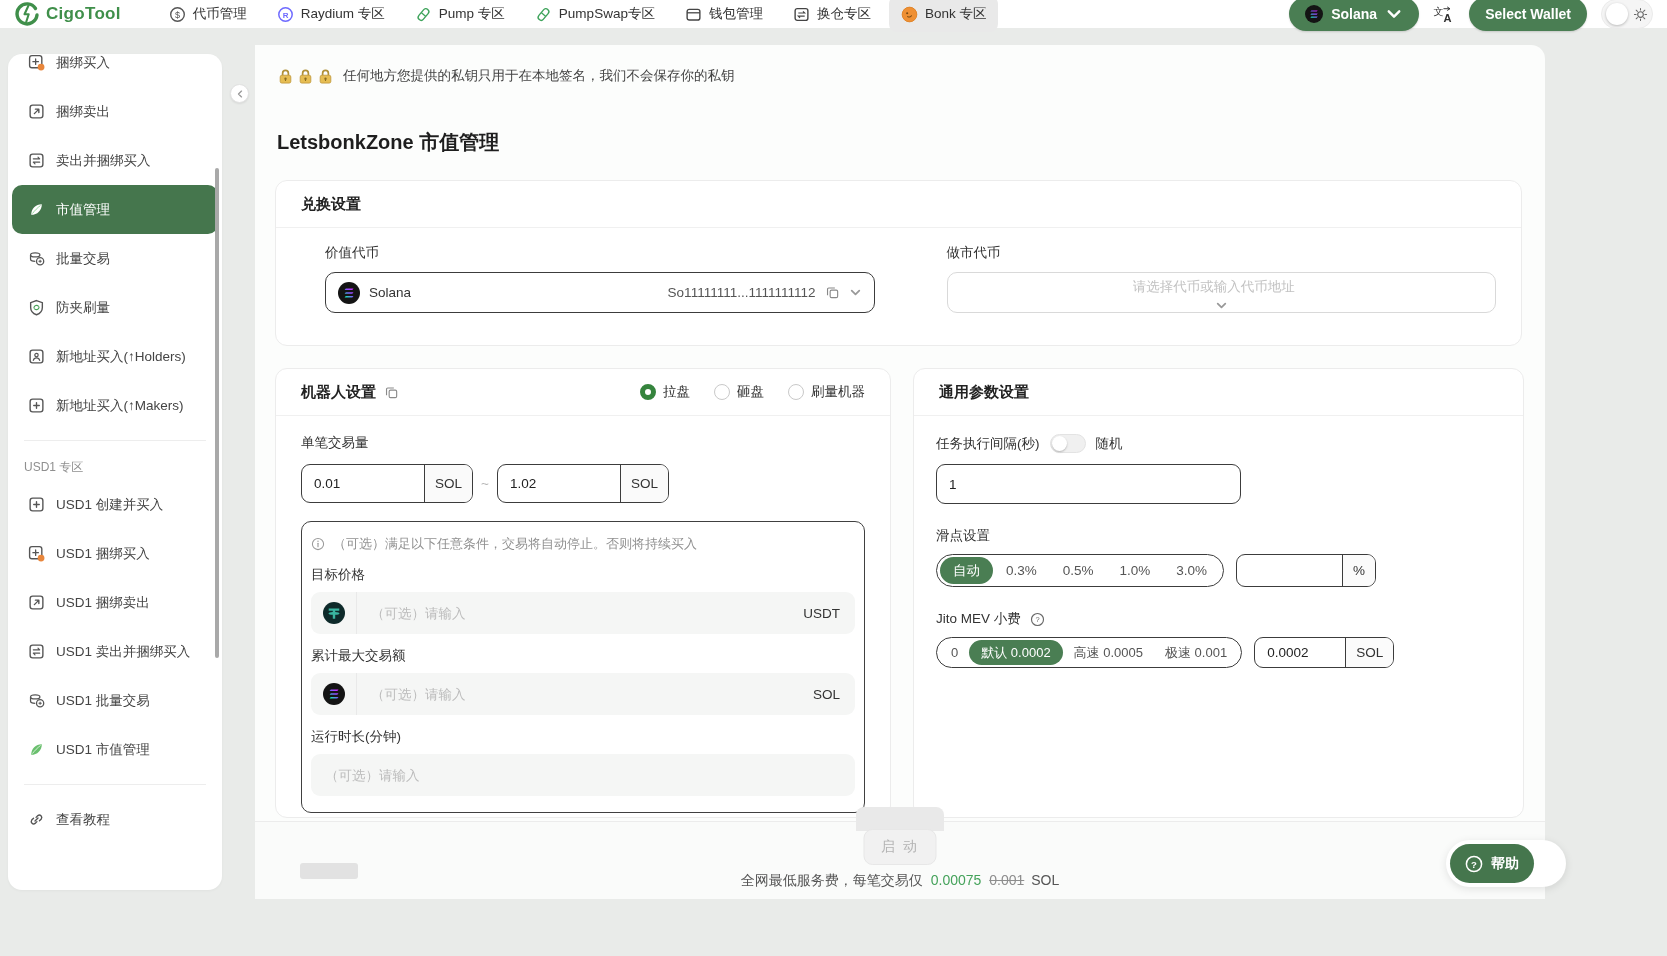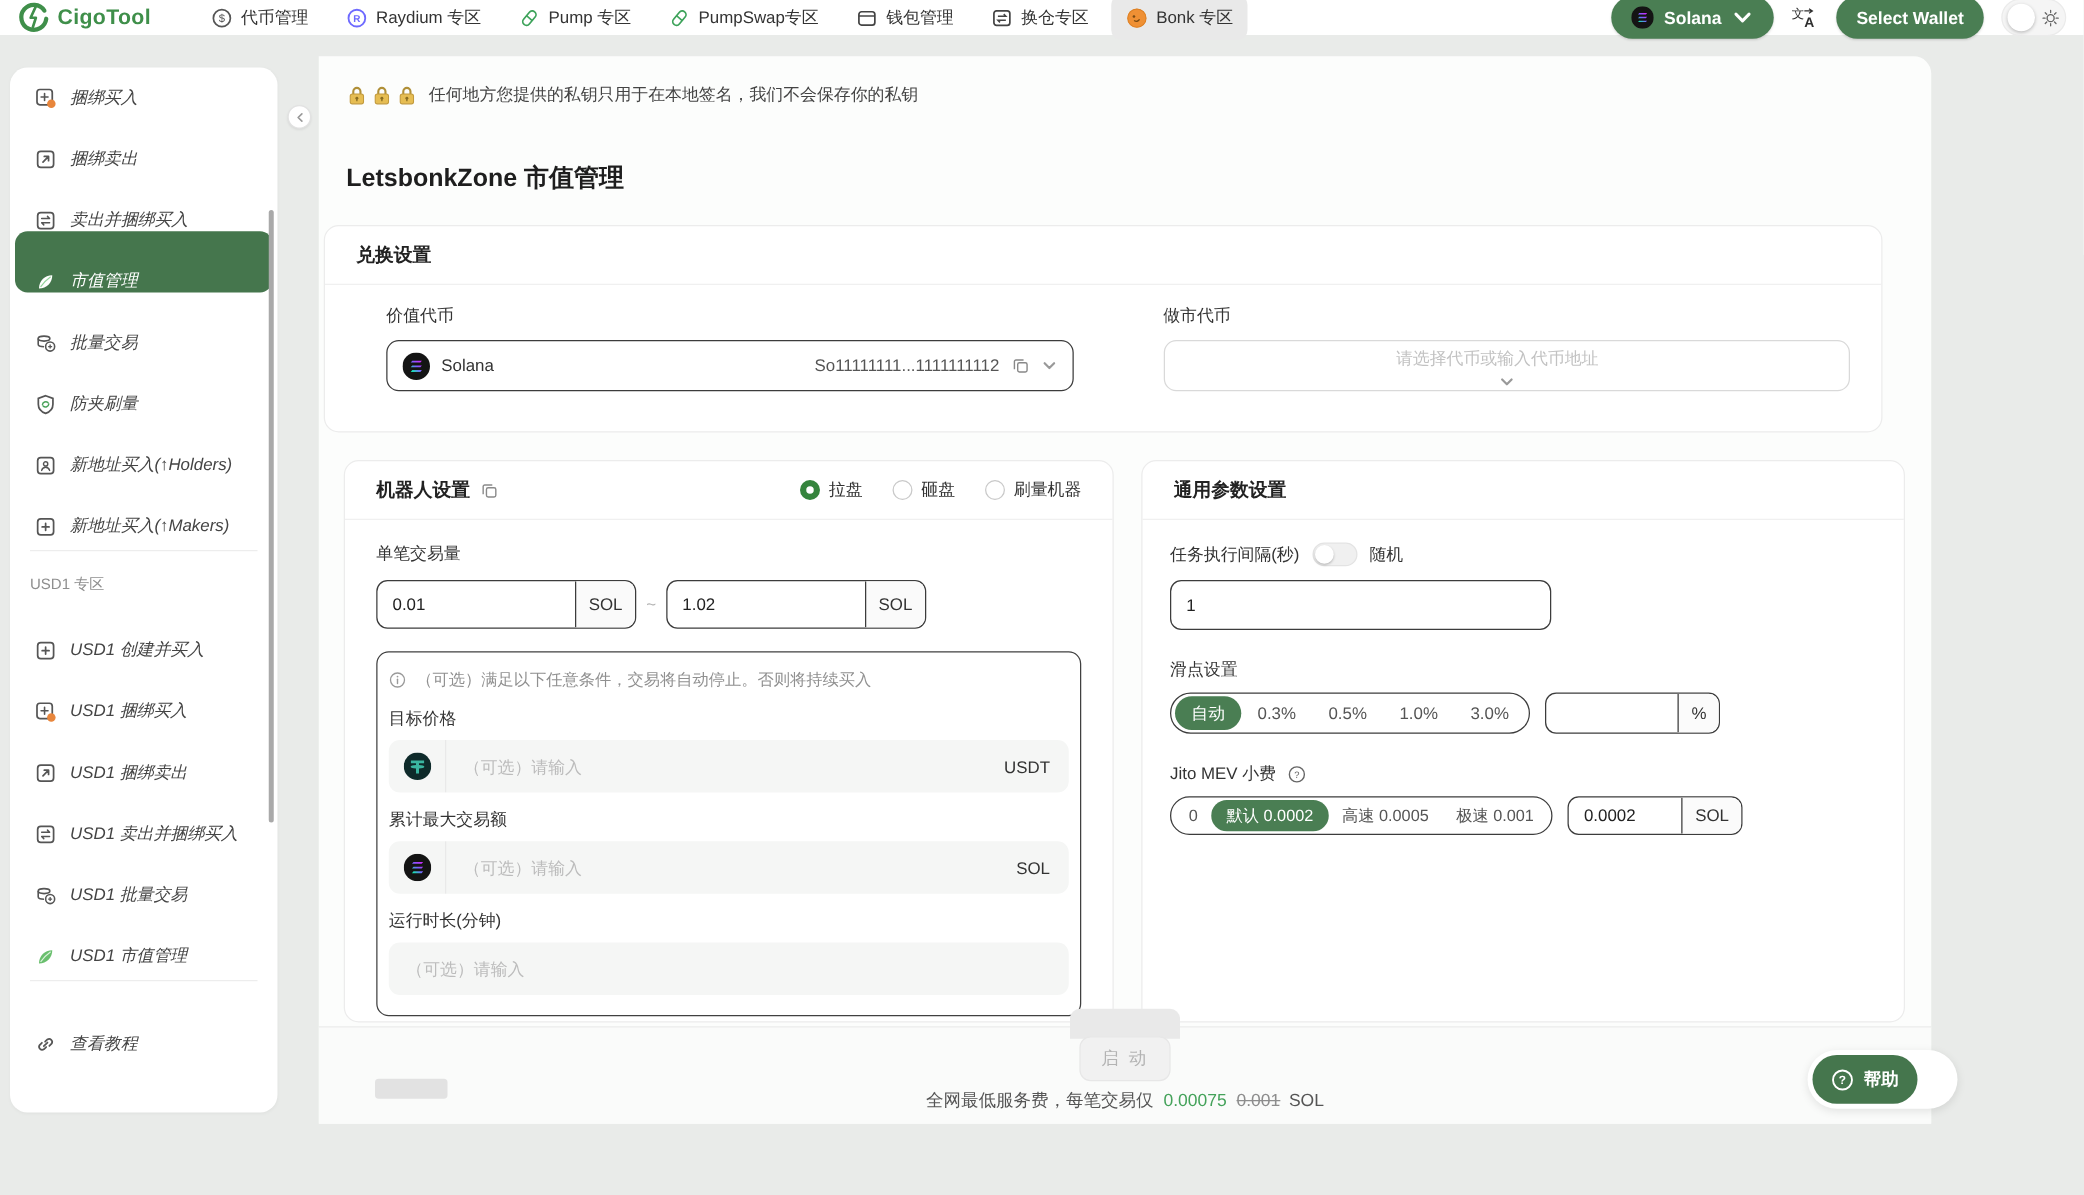--- a/index.html
+++ b/index.html
@@ -22,41 +22,41 @@
   .pill{background:var(--accent);color:#fff;border:none;border-radius:18px;height:34px;display:flex;align-items:center;gap:8px;padding:0 16px;font-size:14px;font-weight:bold;cursor:pointer;box-shadow:0 1px 2px rgba(0,0,0,.15);}
   .pill .icon{width:18px;height:18px;}
   .lang{width:22px;height:18px;cursor:pointer;}
   .theme-toggle{width:52px;height:30px;border-radius:15px;background:#f5f5f5;border:1px solid #ebebeb;display:flex;align-items:center;padding:0 4px;gap:5px;cursor:pointer;}
   .theme-knob{width:22px;height:22px;border-radius:50%;background:#fff;box-shadow:0 1px 3px rgba(0,0,0,.25);}
   .theme-toggle .icon{width:15px;height:15px;}
 
   
   .sidebar{position:absolute;left:8px;top:54px;width:214px;height:836px;background:#fff;border-radius:14px;overflow:hidden;box-shadow:0 1px 3px rgba(0,0,0,.04);}
   .side-list{margin-top:-16px;}
-  .side-item{height:49px;display:flex;align-items:flex-end;gap:11px;padding:0 16px;margin:0 4px;border-radius:10px;color:#444;cursor:pointer;white-space:nowrap;font-style:italic;}
+  .side-item{height:49px;display:flex;align-items:center;gap:11px;padding:0 16px;margin:0 4px;border-radius:10px;color:#444;cursor:pointer;white-space:nowrap;}
   .side-item .icon{width:17px;height:17px;color:#555;}
   .side-item.active{background:var(--accent-dark);color:#fff;}
   .side-item.active .icon{color:#fff;}
   .side-divider{height:1px;background:#ededed;margin:10px 16px;}
   .side-section{font-size:12px;color:#8f8f8f;padding:8px 16px 4px;}
   .side-scrollbar{position:absolute;right:3px;top:114px;width:4px;height:490px;border-radius:2px;background:#a9a9a9;cursor:pointer;}
   .collapse-btn{position:absolute;left:230px;top:84px;width:19px;height:19px;border-radius:50%;background:#fff;border:1px solid #e2e2e2;display:flex;align-items:center;justify-content:center;cursor:pointer;z-index:20;box-shadow:0 1px 2px rgba(0,0,0,.08);}
   .collapse-btn .icon{width:10px;height:10px;color:#999;}
 
   
   .panel{position:absolute;left:255px;top:45px;width:1290px;height:854px;background:#fcfdfc;border-radius:0 14px 0 0;overflow:hidden;}
   .notice{position:absolute;left:22px;top:22px;display:flex;align-items:center;gap:3px;color:#444;font-size:13.5px;}
   .notice .icon{width:17px;height:17px;}
   .notice .txt{margin-left:6px;}
   .page-title{position:absolute;left:22px;top:84px;font-size:20px;font-weight:bold;color:#1e1e1e;}
 
   .card{position:absolute;background:#fff;border:1px solid #ececec;border-radius:12px;}
   .card-header{height:47px;display:flex;align-items:center;padding:0 25px;border-bottom:1px solid #f0f0f0;}
   .card-title{font-size:15px;font-weight:bold;color:#222;}
-  .card-swap{left:4px;top:135px;width:1247px;height:166px;}
+  .card-swap{left:20px;top:135px;width:1247px;height:166px;}
   .swap-body{display:flex;gap:48px;padding:16px 25px 0;}
   .swap-col{flex:1;margin-left:24px;}
   .field-label{font-size:13.5px;color:#333;margin-bottom:10px;}
   .token-select{height:41px;border:1.2px solid #3c3c3c;border-radius:10px;display:flex;align-items:center;padding:0 12px;gap:9px;background:#fff;cursor:pointer;}
   .token-select .sol-ic{width:22px;height:22px;}
   .token-name{color:#333;}
   .token-addr{margin-left:auto;color:#555;}
   .mini-ic{width:15px;height:15px;color:#888;cursor:pointer;}
   .chev{width:13px;height:13px;color:#999;}
   .token-input{height:41px;border:1px solid #d9d9d9;border-radius:10px;display:flex;align-items:center;padding:0 14px;background:#fff;flex-direction:column;}
@@ -69,21 +69,21 @@
   .title-wrap .icon{width:15px;height:15px;color:#8a8a8a;cursor:pointer;}
   .radios{display:flex;align-items:center;gap:24px;}
   .radio{display:flex;align-items:center;gap:7px;cursor:pointer;color:#333;}
   .rdot{width:16px;height:16px;border-radius:50%;border:1.5px solid #c9c9c9;background:#fff;}
   .radio.checked .rdot{border:5px solid #35843d;}
   .bot-body{padding:18px 25px 0;}
   .vol-row{display:flex;align-items:center;margin-top:12px;}
   .unit-input{display:flex;align-items:stretch;border:1.2px solid #3c3c3c;border-radius:9px;overflow:hidden;background:#fff;}
   .unit-input input{border:none;outline:none;padding:0 12px;font-size:13.5px;font-family:inherit;color:#222;min-width:0;background:transparent;}
   .unit-input .unit{display:flex;align-items:center;justify-content:center;border-left:1.2px solid #3c3c3c;background:#fafafa;color:#333;padding:0 10px;}
-  .vol-group{width:208px;height:39px;gap:40px;}
+  .vol-group{width:172px;height:39px;gap:40px;}
   .vol-group input{flex:1;}
   .tilde{color:#b5b5b5;padding:0 8px;}
   .opt-box{margin-top:18px;border:1px solid #404040;border-radius:10px;padding:13px 9px 16px;}
   .opt-note{display:flex;align-items:center;gap:8px;color:#909090;font-size:13px;}
   .opt-note .icon{width:14px;height:14px;color:#9a9a9a;}
   .opt-label{font-size:13.5px;color:#333;margin:13px 0 8px;}
   .gray-input{height:42px;background:#f5f6f5;border-radius:9px;display:flex;align-items:center;overflow:hidden;}
   .gray-input .tok-cell{width:46px;align-self:stretch;display:flex;align-items:center;justify-content:center;border-right:1px solid #e9e9e9;}
   .gray-input .tok-cell .icon{width:22px;height:22px;}
   .gray-input input{flex:1;border:none;outline:none;background:transparent;padding:0 14px;font-size:13.5px;font-family:inherit;color:#333;}

